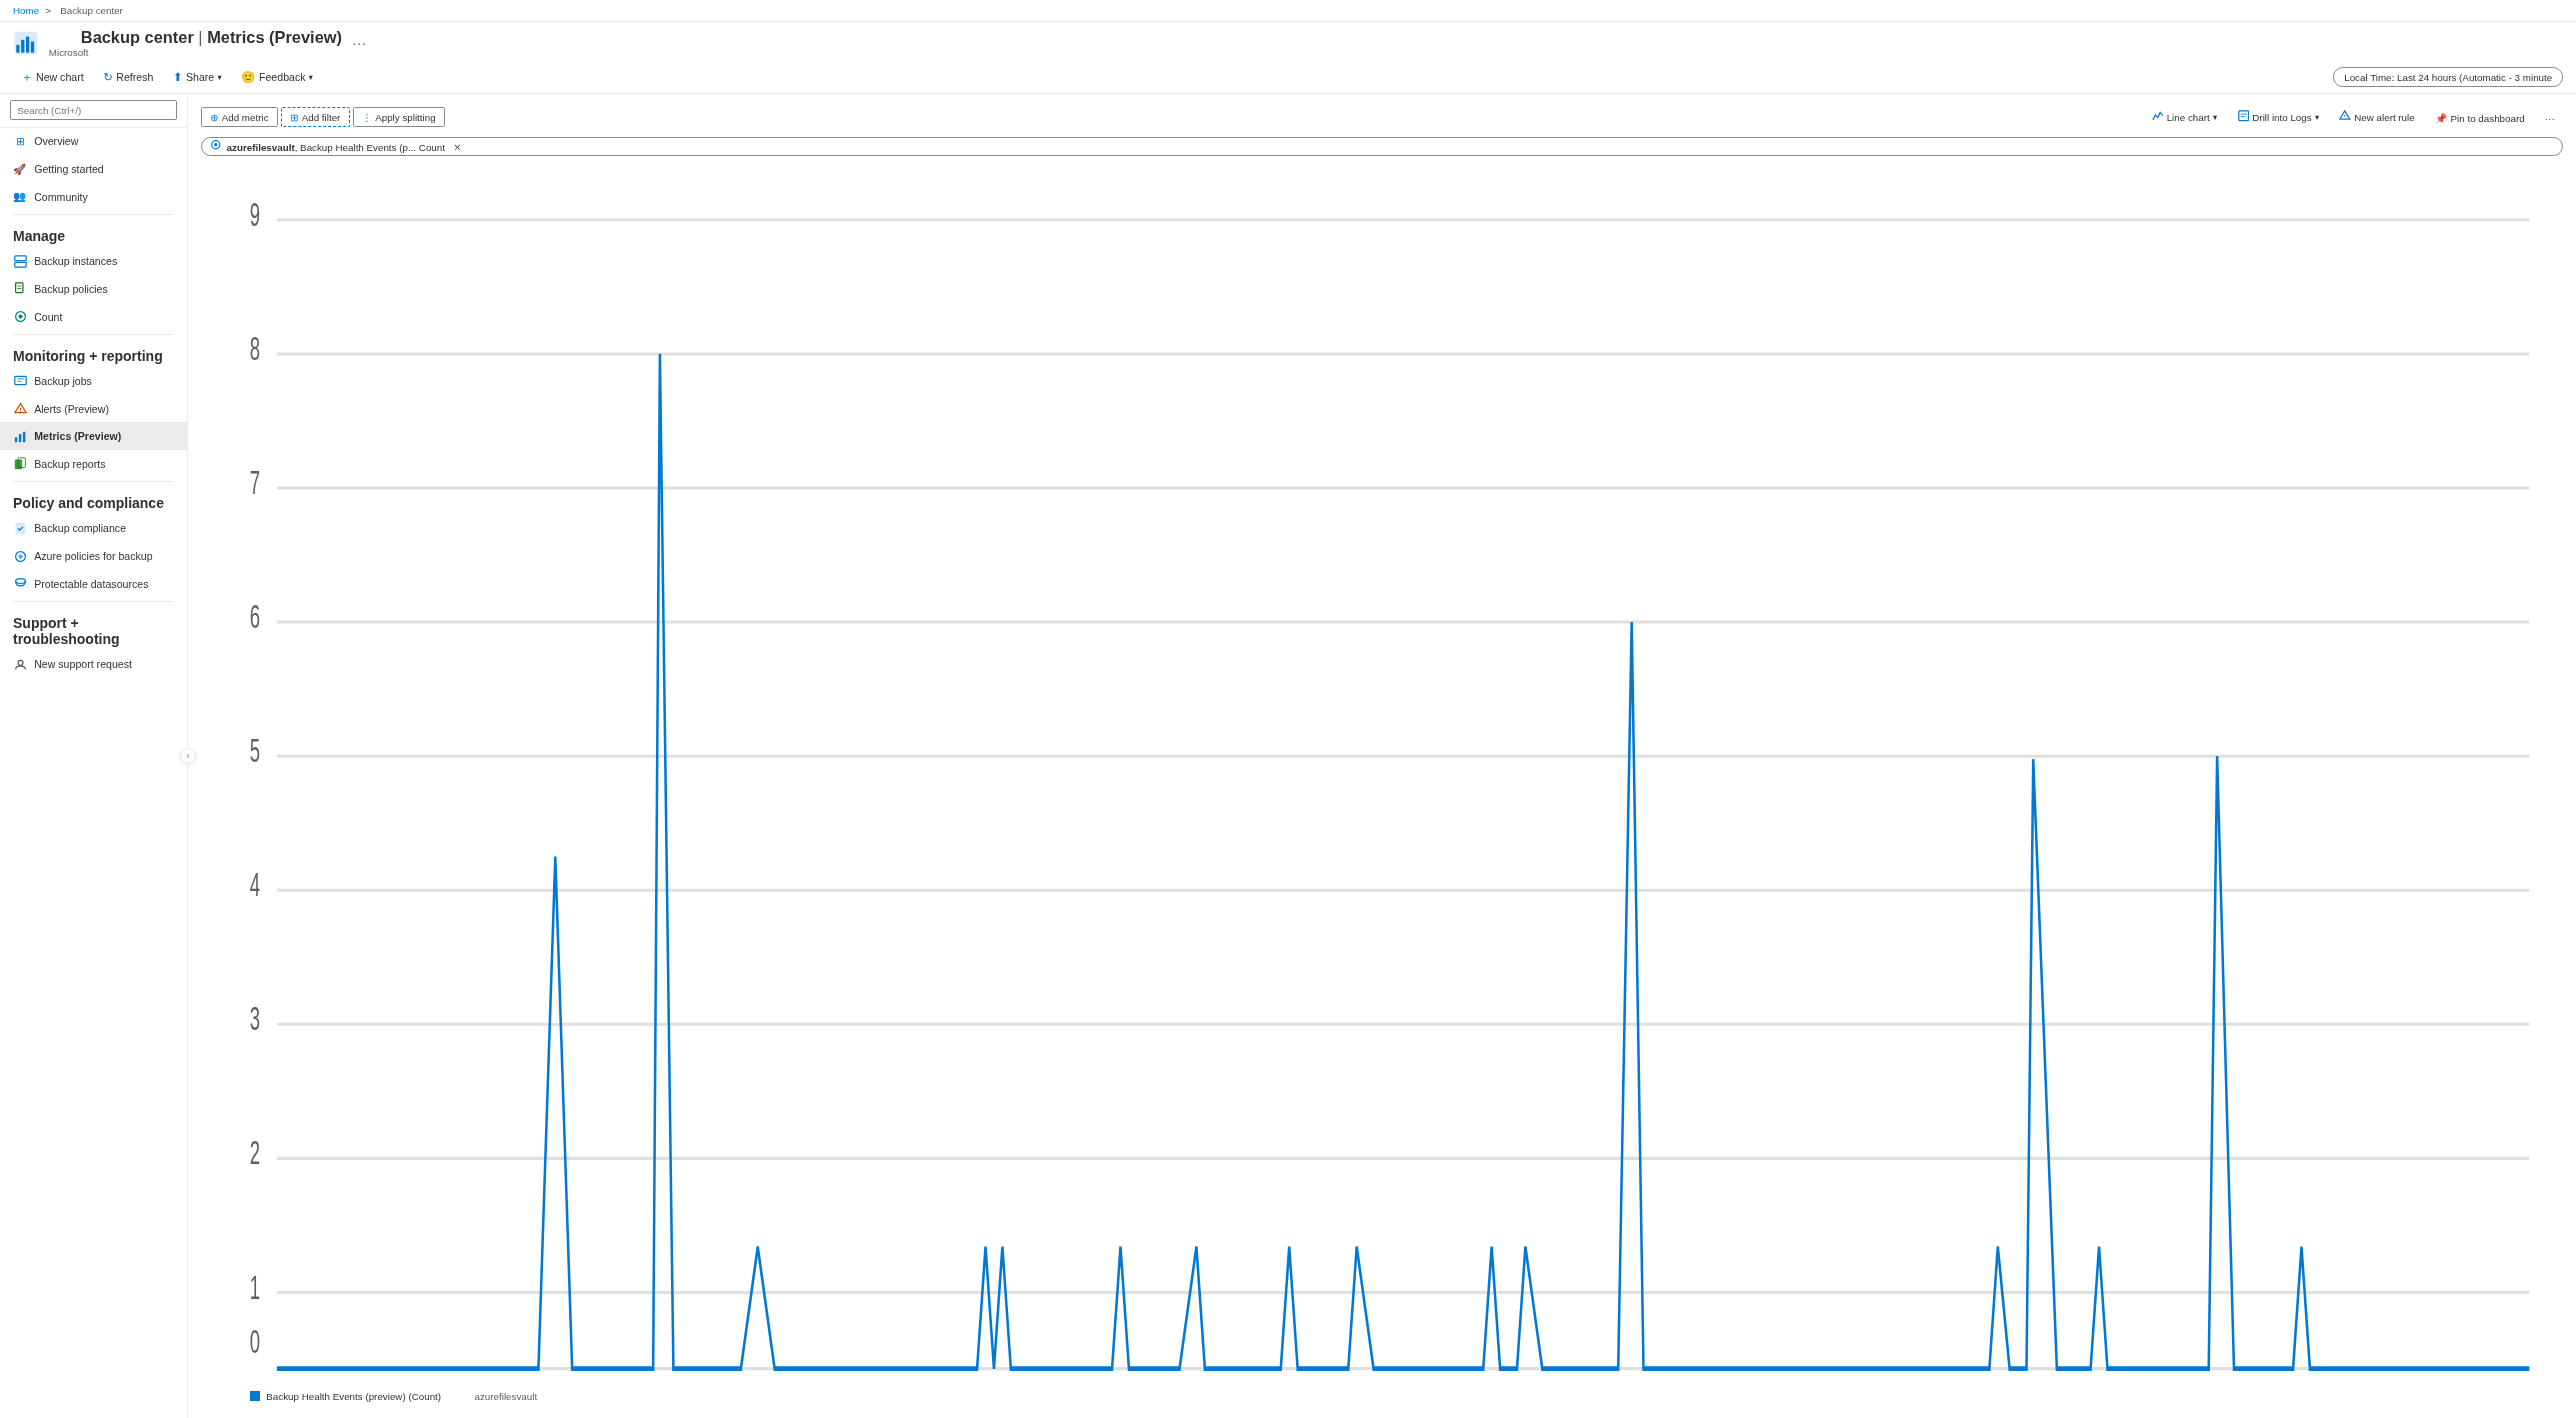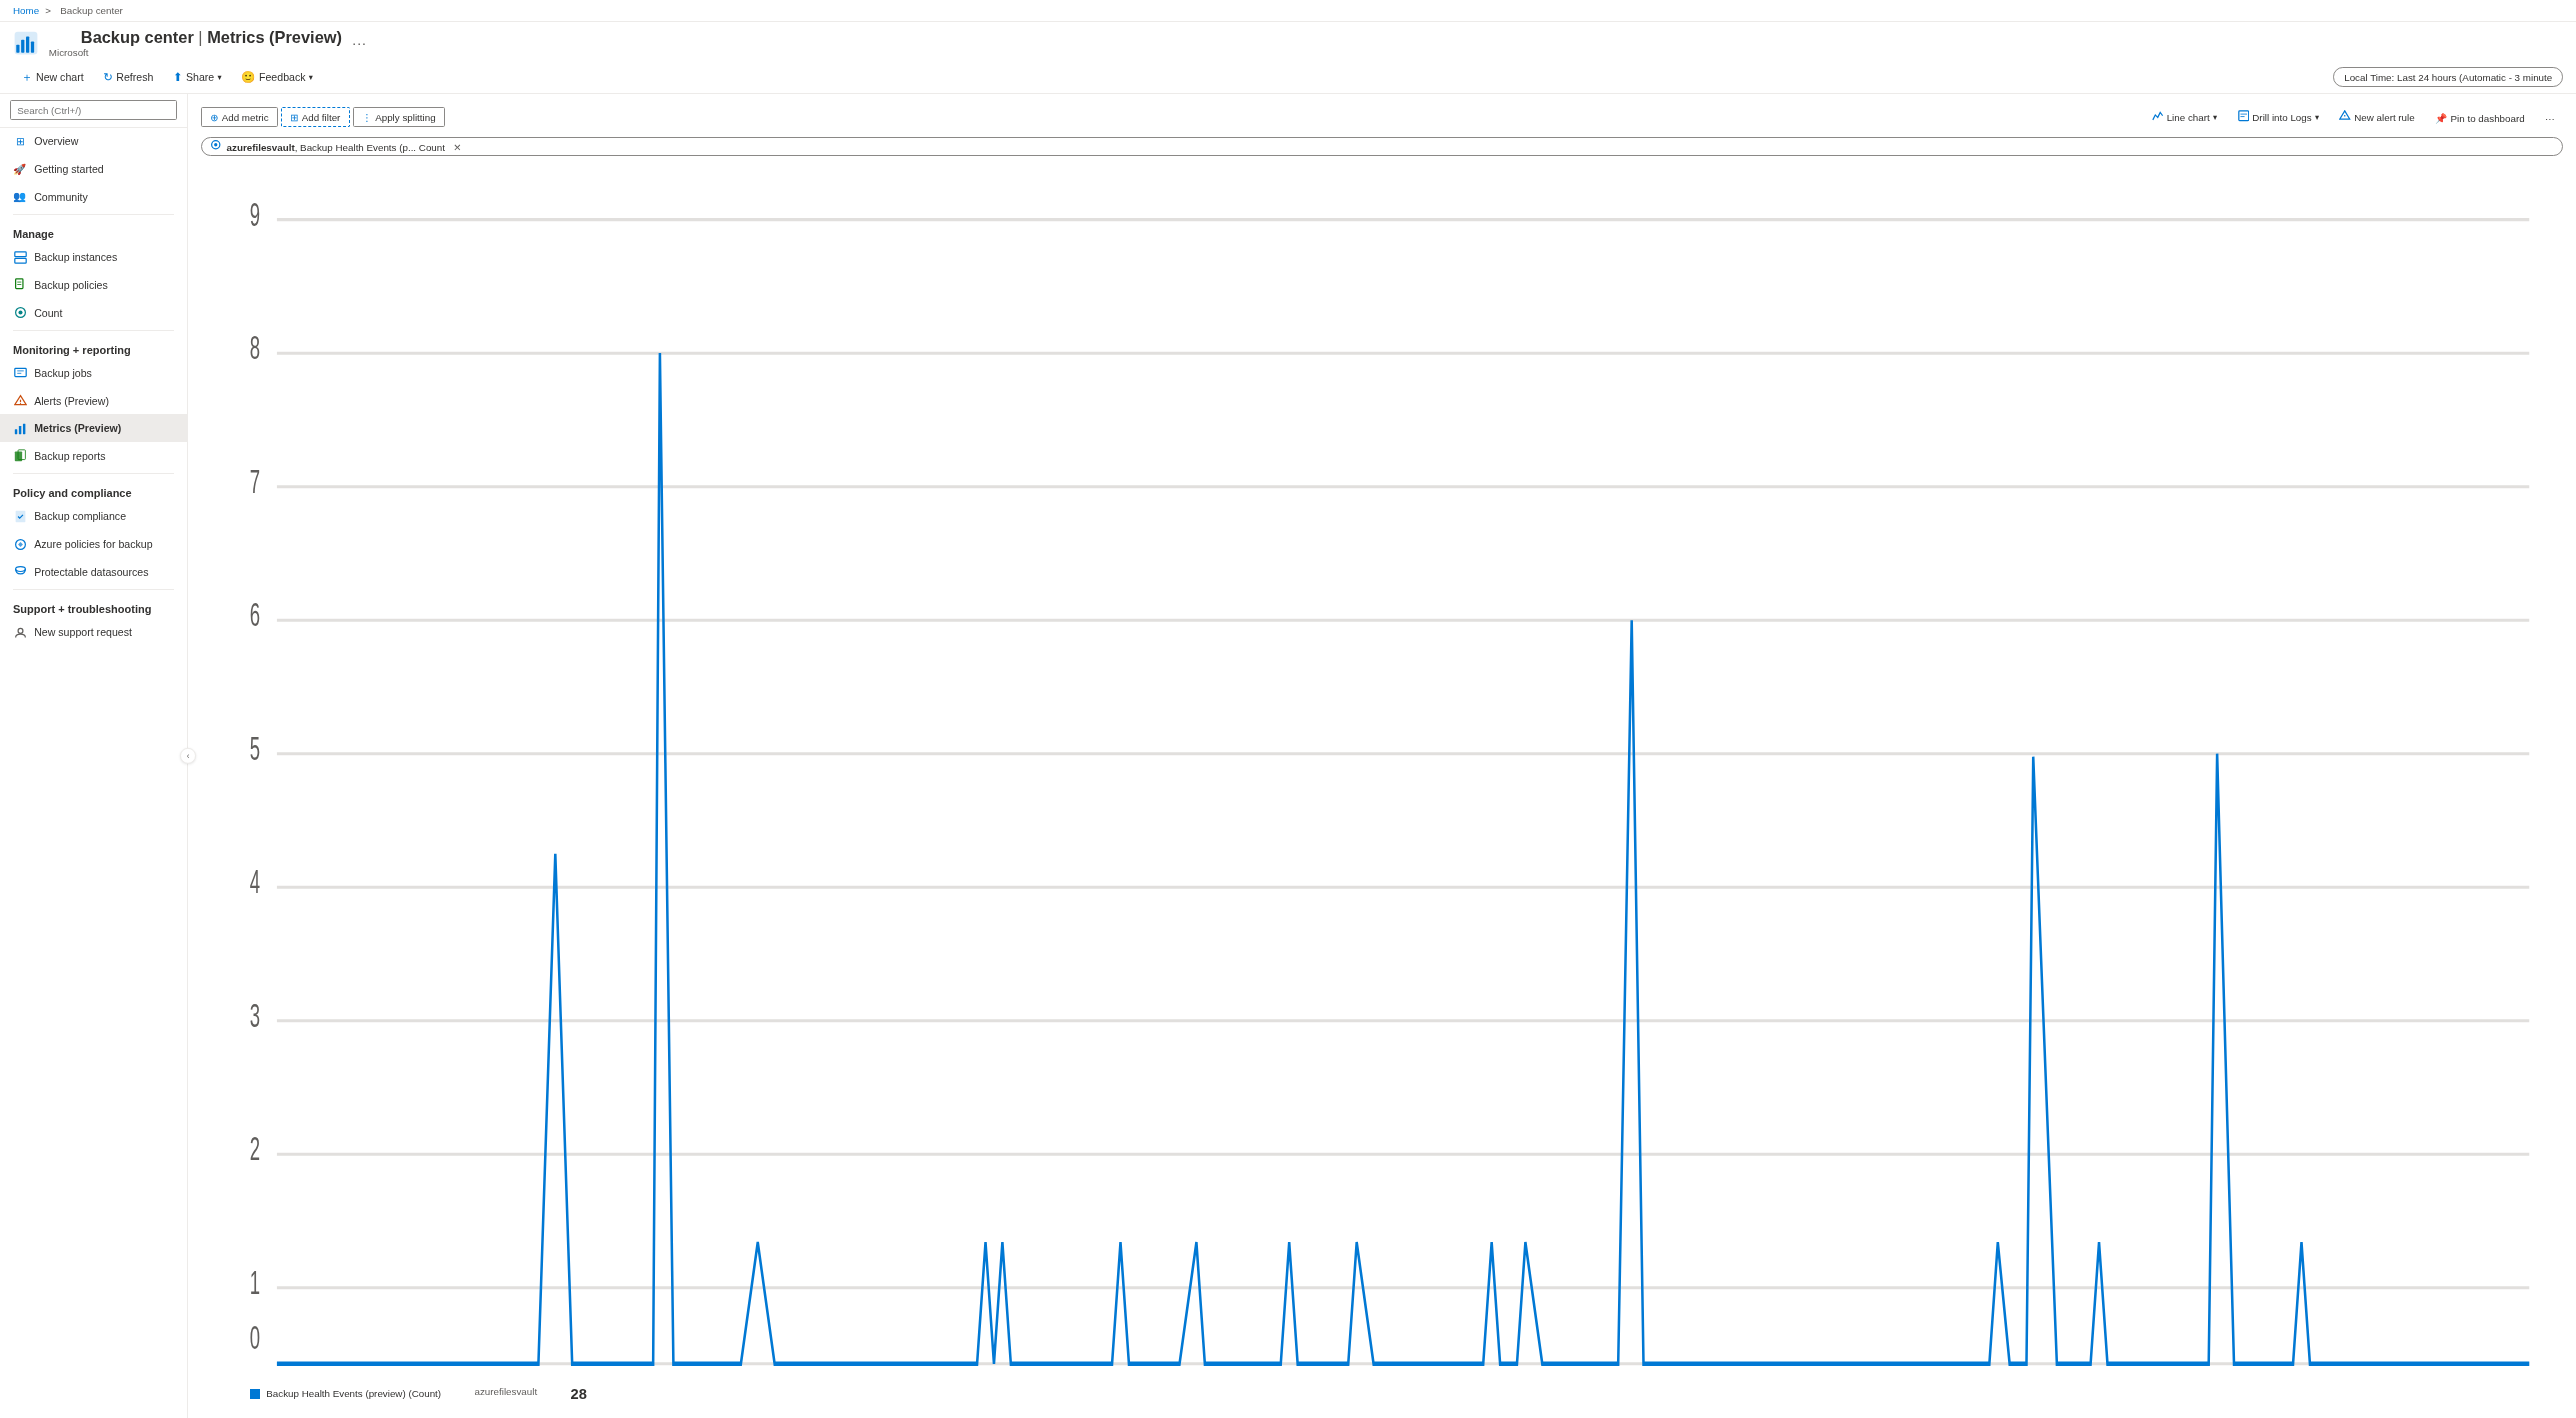--- a/index.html
+++ b/index.html
@@ -24,21 +24,21 @@
     
     
     .sidebar { width: 188px; background: #fff; border-right: 0.8px solid #edebe9; display: flex; flex-direction: column; overflow-y: auto; flex-shrink: 0; }
     .search-box { padding: 6.5px 9.8px; border-bottom: 0.8px solid #edebe9; }
     .search-box input { width: 100%; border: 0.8px solid #8a8886; border-radius: 1.6px; padding: 3.3px 6.5px; font-size: 9.8px; color: #323130; }
     
     .nav-item { display: flex; align-items: center; padding: 6.5px 13px; cursor: pointer; font-size: 10.6px; color: #323130; gap: 6.5px; }
     .nav-item.active { background: #edebe9; font-weight: 600; }
     .nav-item .nav-icon { width: 14.7px; height: 14.7px; display: flex; align-items: center; justify-content: center; flex-shrink: 0; }
     
-    .section-header { padding: 9.8px 13px 3.3px 13px; font-size: 11px; font-weight: 700; color: #323130; text-transform: none; }
+    .section-header { padding: 9.8px 13px 3.3px 13px; font-size: 14px; font-weight: 700; color: #323130; text-transform: none; }
     .divider { border: none; border-top: 0.8px solid #edebe9; margin: 3.3px 13px; }
     
     
     .toolbar { display: flex; align-items: center; padding: 4.9px 13px; background: #fff; border-bottom: 0.8px solid #edebe9; gap: 3.3px; }
     .toolbar-btn { display: flex; align-items: center; gap: 3.3px; padding: 3.3px 8.2px; border: none; background: transparent; cursor: pointer; font-size: 10.6px; color: #323130; border-radius: 1.6px; }
     .toolbar-btn .icon { color: #0078d4; font-size: 11.5px; }
     .toolbar-spacer { flex: 1; }
     .time-picker { border: 0.8px solid #8a8886; border-radius: 9.8px; padding: 3.3px 9.8px; font-size: 9.8px; color: #323130; background: #fff; margin-left: auto; white-space: nowrap; }
     
     
@@ -447,19 +447,18 @@
               "></polyline>
           </svg>
         </div>
 
         <div class="chart-legend">
           <div class="legend-item">
             <div class="legend-color"></div>
             <span>Backup Health Events (preview) (Count)</span>
           </div>
           <div style="padding-left:16.4px; font-size:9.8px; color:#605e5c;">azurefilesvault</div>
-          <div class="legend-value" style="padding-left:16.4px;">28</div>
         </div>
       </div>
     </div>
   </div>
 </div>
 
 
 </body></html>

